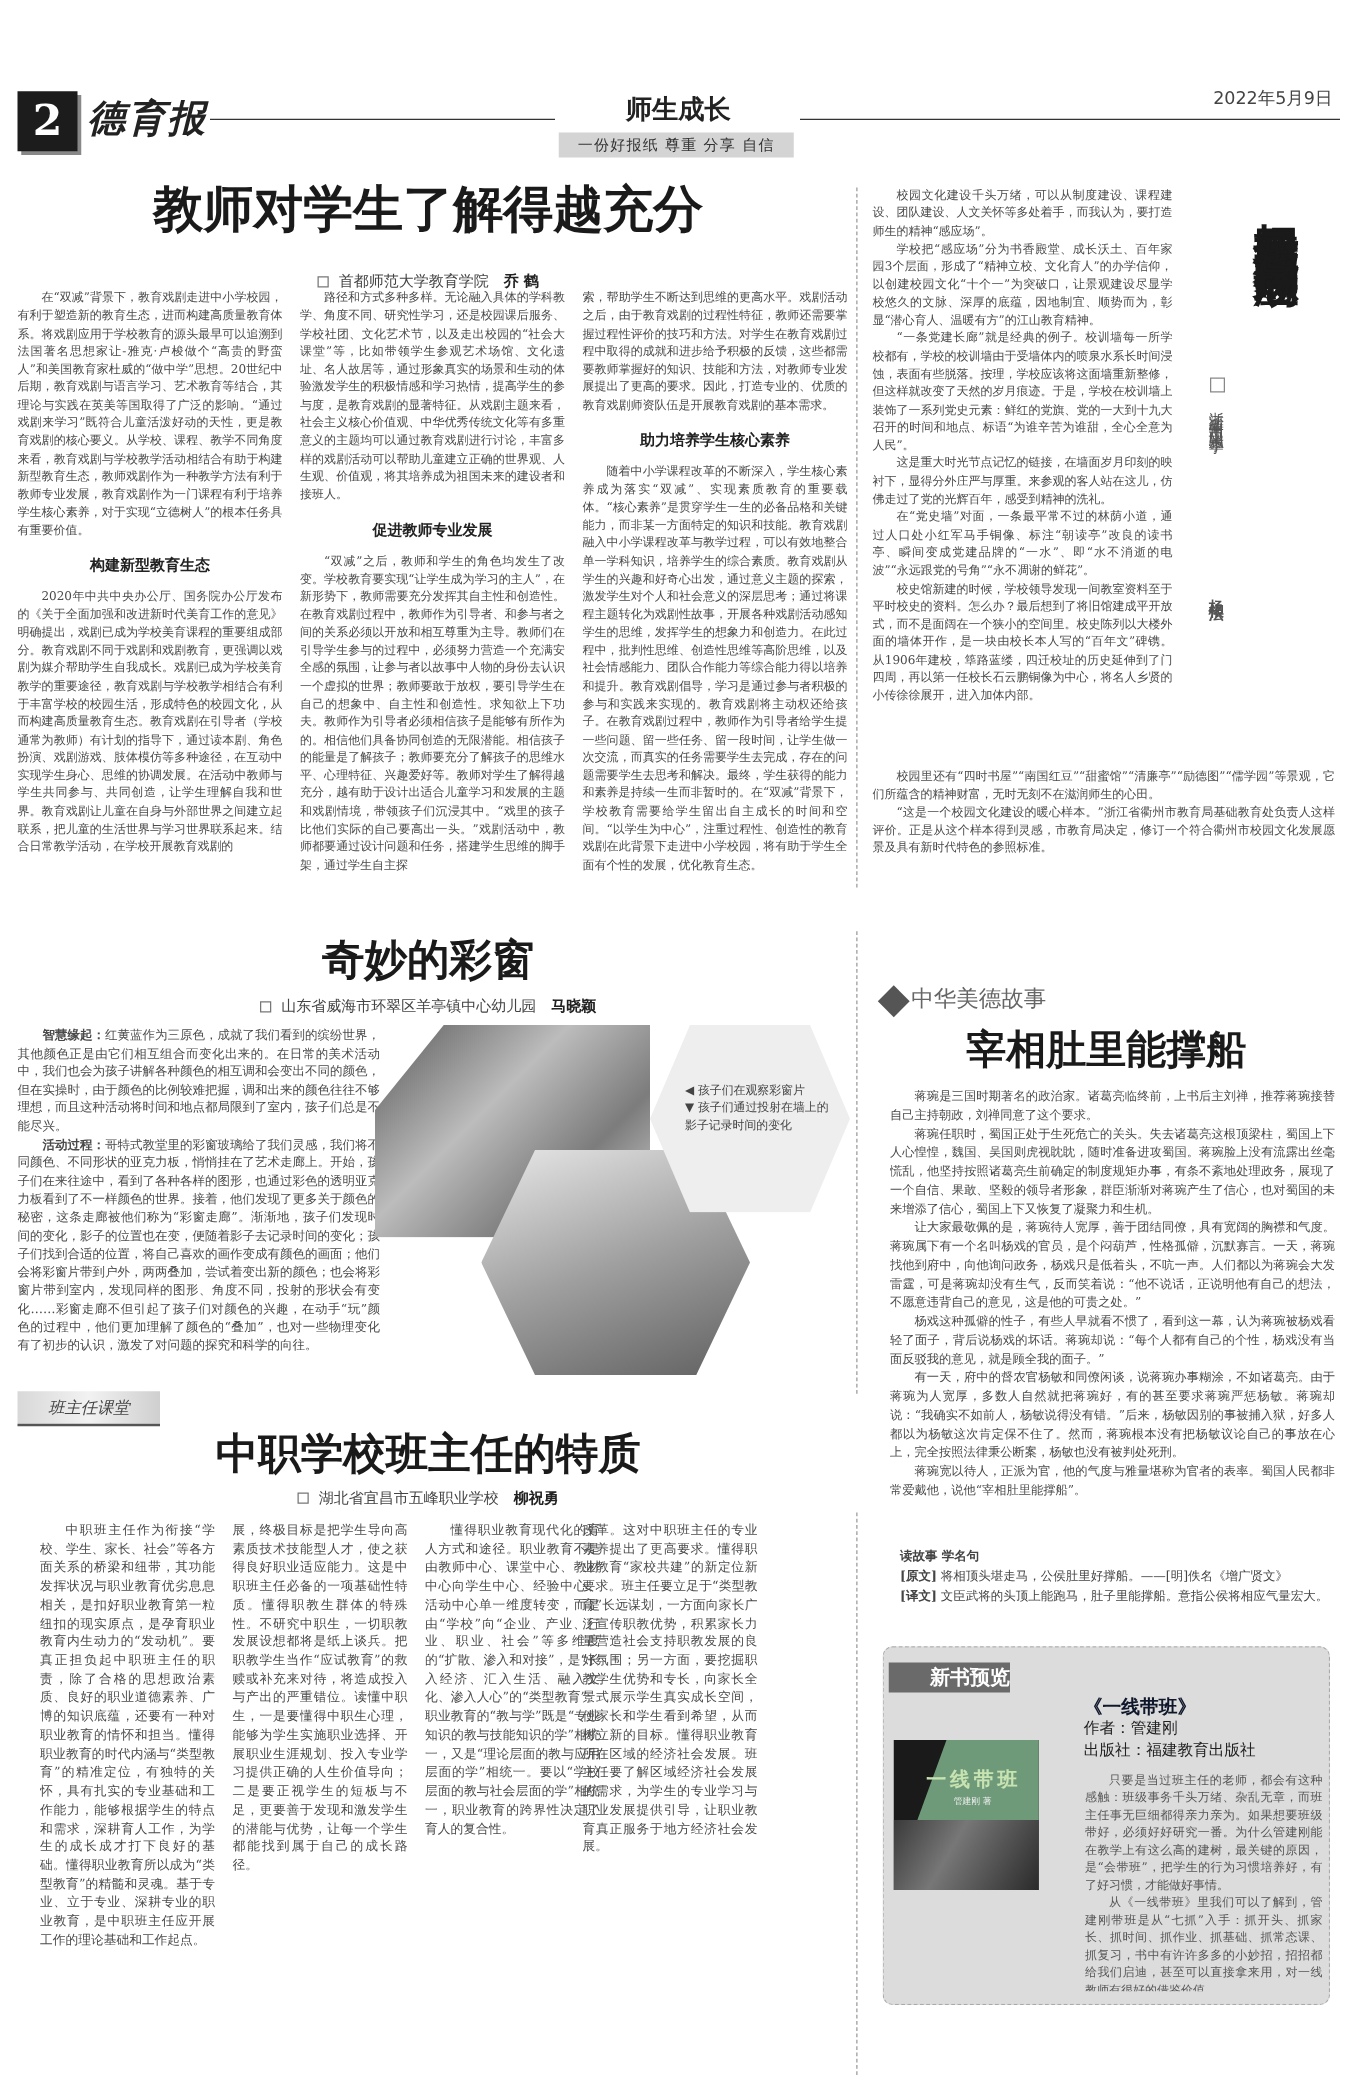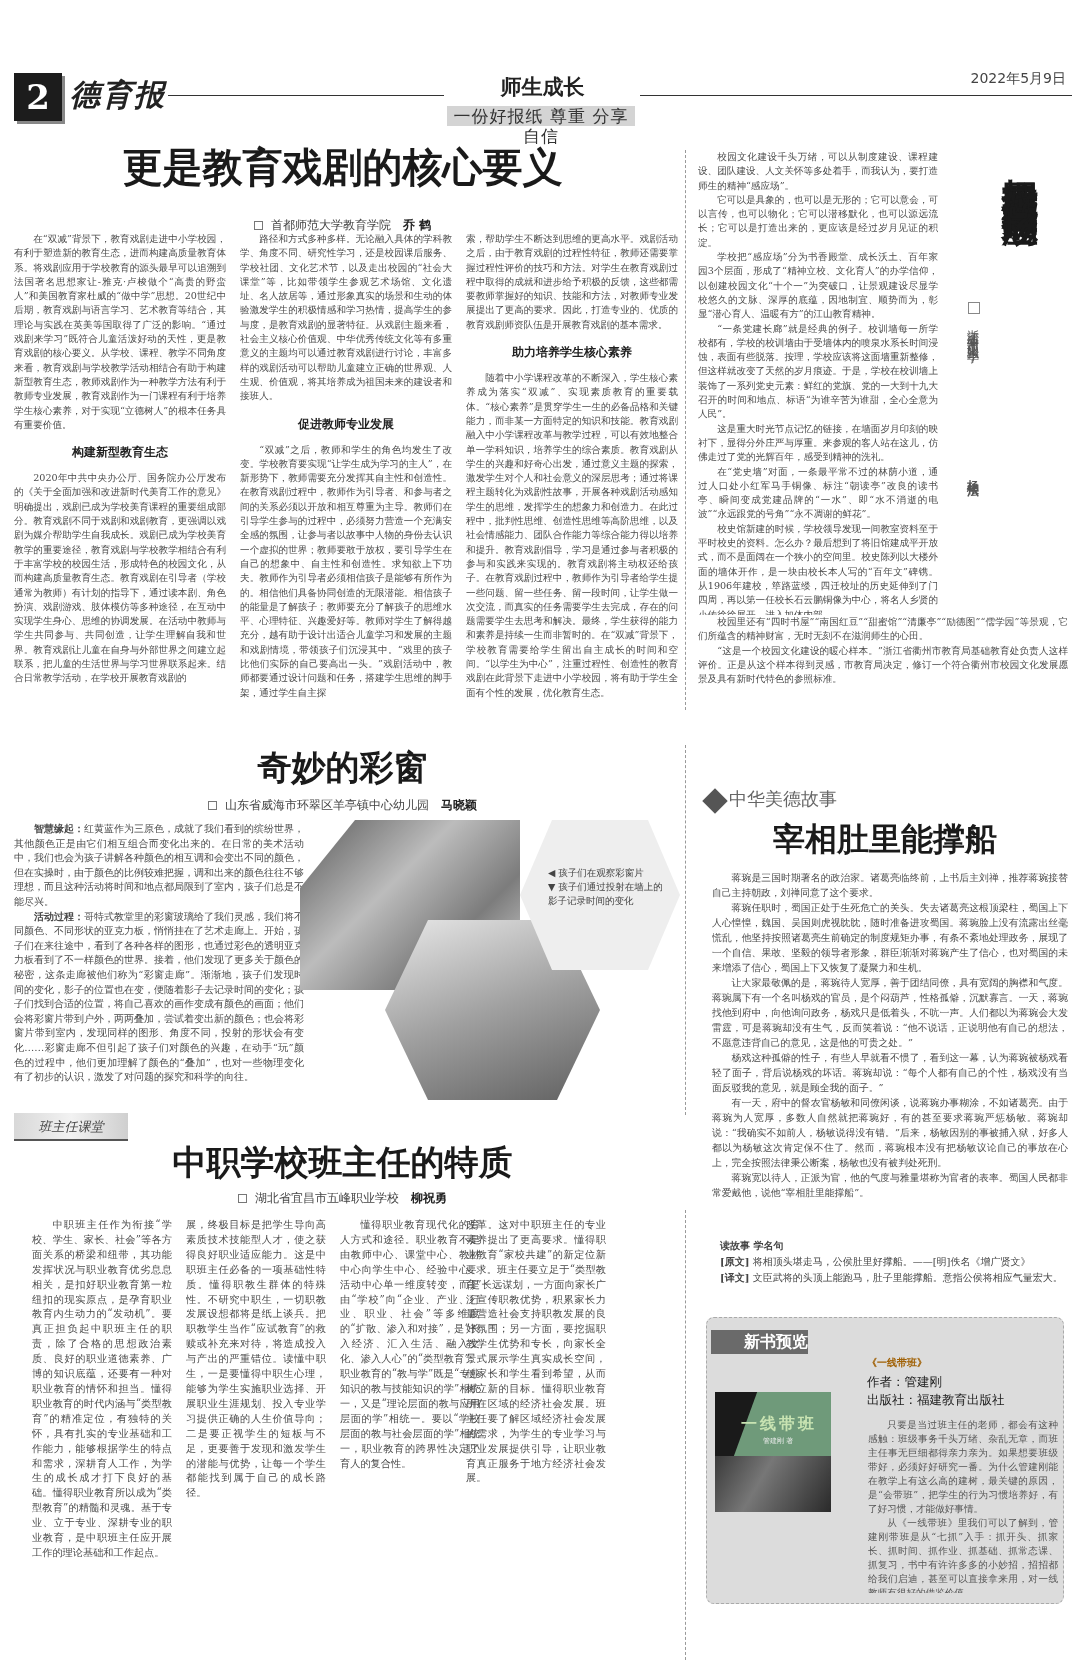--- a/index.html
+++ b/index.html
@@ -8,21 +8,21 @@
   .abs { position: absolute; }
   .sans { font-family: "DejaVu Sans", "Liberation Sans", sans-serif; }
 
   
   .page-num { left: 14px; top: 73px; width: 48px; height: 48px; background: #1c1c1c; color: #fff;
     font: bold 34px "DejaVu Serif", serif; text-align: center; line-height: 48px; box-shadow: 3px 3px 0 #888; }
   .paper-name { left: 70px; top: 75px; font: italic bold 30px "DejaVu Serif", serif; color: #222; letter-spacing: 2px; }
   .rule-left { left: 168px; top: 95px; width: 276px; height: 1px; background: #333; }
   .rule-right { left: 640px; top: 95px; width: 432px; height: 1px; background: #333; }
   .section-title { left: 450px; top: 73px; width: 185px; text-align: center; font: bold 21px "DejaVu Sans", sans-serif; color: #222; }
-  .slogan { left: 447px; top: 106px; width: 188px; height: 20px; background: #d4d4d4; font-size: 17px; text-align: center; line-height: 20px; color: #333; letter-spacing: 1px; }
+  .slogan { left: 447px; top: 106px; width: 188px; height: 20px; background: #d4d4d4; font-size: 12px; text-align: center; line-height: 20px; color: #333; letter-spacing: 1px; }
   .date { right: 14px; top: 70px; font: 14px "DejaVu Sans", sans-serif; color: #444; }
 
   
   .vdash { width: 0; border-left: 1px dashed #999; }
 
   
   .headline { font-family: "DejaVu Sans", "Liberation Sans", sans-serif; font-weight: bold; color: #1a1a1a; text-align: center; }
   .byline { font-size: 12px; color: #444; text-align: center; }
   .byline .box { display: inline-block; width: 9px; height: 9px; border: 1px solid #777; margin-right: 8px; vertical-align: middle; }
   .byline b { font-family: "DejaVu Sans", sans-serif; margin-left: 12px; color: #222; }
@@ -54,21 +54,21 @@
 <div class="abs section-title">师生成长</div>
 <div class="abs rule-right"></div>
 <div class="abs slogan">一份好报纸  尊重 分享 自信</div>
 <div class="abs date">2022年5月9日</div>
 
 <div class="abs vdash" style="left:685px; top:150px; height:560px;"></div>
 <div class="abs vdash" style="left:685px; top:745px; height:370px;"></div>
 <div class="abs vdash" style="left:685px; top:1210px; height:450px;"></div>
 
 <section>
-  <h1 class="abs headline" style="left:0; top:140px; width:685px; font-size:40px;">更是教育戏剧的核心要义</h1>
+  <h1 class="abs headline" style="left:0; top:140px; width:685px; font-size:40px;">教师对学生了解得越充分</h1>
   <div class="abs byline" style="left:0; top:217px; width:685px;">
     <span class="box"></span><span>首都师范大学教育学院</span><b>乔 鹤</b>
   </div>
 
   <div class="abs col" style="left:14px; top:232px; width:212px; height:478px;">
     <p>在“双减”背景下，教育戏剧走进中小学校园，有利于塑造新的教育生态，进而构建高质量教育体系。将戏剧应用于学校教育的源头最早可以追溯到法国著名思想家让-雅克·卢梭做个“高贵的野蛮人”和美国教育家杜威的“做中学”思想。20世纪中后期，教育戏剧与语言学习、艺术教育等结合，其理论与实践在英美等国取得了广泛的影响。“通过戏剧来学习”既符合儿童活泼好动的天性，更是教育戏剧的核心要义。从学校、课程、教学不同角度来看，教育戏剧与学校教学活动相结合有助于构建新型教育生态，教师戏剧作为一种教学方法有利于教师专业发展，教育戏剧作为一门课程有利于培养学生核心素养，对于实现“立德树人”的根本任务具有重要价值。</p>
     <div class="subhead">构建新型教育生态</div>
     <p>2020年中共中央办公厅、国务院办公厅发布的《关于全面加强和改进新时代美育工作的意见》明确提出，戏剧已成为学校美育课程的重要组成部分。教育戏剧不同于戏剧和戏剧教育，更强调以戏剧为媒介帮助学生自我成长。戏剧已成为学校美育教学的重要途径，教育戏剧与学校教学相结合有利于丰富学校的校园生活，形成特色的校园文化，从而构建高质量教育生态。教育戏剧在引导者（学校通常为教师）有计划的指导下，通过读本剧、角色扮演、戏剧游戏、肢体模仿等多种途径，在互动中实现学生身心、思维的协调发展。在活动中教师与学生共同参与、共同创造，让学生理解自我和世界。教育戏剧让儿童在自身与外部世界之间建立起联系，把儿童的生活世界与学习世界联系起来。结合日常教学活动，在学校开展教育戏剧的</p>
   </div>
   <div class="abs col" style="left:240px; top:232px; width:212px; height:478px;">
@@ -79,21 +79,20 @@
   <div class="abs col" style="left:466px; top:232px; width:212px; height:478px;">
     <p style="text-indent:0">索，帮助学生不断达到思维的更高水平。戏剧活动之后，由于教育戏剧的过程性特征，教师还需要掌握过程性评价的技巧和方法。对学生在教育戏剧过程中取得的成就和进步给予积极的反馈，这些都需要教师掌握好的知识、技能和方法，对教师专业发展提出了更高的要求。因此，打造专业的、优质的教育戏剧师资队伍是开展教育戏剧的基本需求。</p>
     <div class="subhead">助力培养学生核心素养</div>
     <p>随着中小学课程改革的不断深入，学生核心素养成为落实“双减”、实现素质教育的重要载体。“核心素养”是贯穿学生一生的必备品格和关键能力，而非某一方面特定的知识和技能。教育戏剧融入中小学课程改革与教学过程，可以有效地整合单一学科知识，培养学生的综合素质。教育戏剧从学生的兴趣和好奇心出发，通过意义主题的探索，激发学生对个人和社会意义的深层思考；通过将课程主题转化为戏剧性故事，开展各种戏剧活动感知学生的思维，发挥学生的想象力和创造力。在此过程中，批判性思维、创造性思维等高阶思维，以及社会情感能力、团队合作能力等综合能力得以培养和提升。教育戏剧倡导，学习是通过参与者积极的参与和实践来实现的。教育戏剧将主动权还给孩子。在教育戏剧过程中，教师作为引导者给学生提一些问题、留一些任务、留一段时间，让学生做一次交流，而真实的任务需要学生去完成，存在的问题需要学生去思考和解决。最终，学生获得的能力和素养是持续一生而非暂时的。在“双减”背景下，学校教育需要给学生留出自主成长的时间和空间。“以学生为中心”，注重过程性、创造性的教育戏剧在此背景下走进中小学校园，将有助于学生全面有个性的发展，优化教育生态。</p>
   </div>
 </section>
 
 <section>
   <div class="abs col" style="left:698px; top:150px; width:240px; height:465px;">
     <p>校园文化建设千头万绪，可以从制度建设、课程建设、团队建设、人文关怀等多处着手，而我认为，要打造师生的精神“感应场”。</p>
-    <p>它可以是具象的，也可以是无形的；它可以意会，可以言传，也可以物化；它可以潜移默化，也可以源远流长；它可以是打造出来的，更应该是经过岁月见证的积淀。</p>
     <p>学校把“感应场”分为书香殿堂、成长沃土、百年家园3个层面，形成了“精神立校、文化育人”的办学信仰，以创建校园文化“十个一”为突破口，让景观建设尽显学校悠久的文脉、深厚的底蕴，因地制宜、顺势而为，彰显“潜心育人、温暖有方”的江山教育精神。</p>
     <p>“一条党建长廊”就是经典的例子。校训墙每一所学校都有，学校的校训墙由于受墙体内的喷泉水系长时间浸蚀，表面有些脱落。按理，学校应该将这面墙重新整修，但这样就改变了天然的岁月痕迹。于是，学校在校训墙上装饰了一系列党史元素：鲜红的党旗、党的一大到十九大召开的时间和地点、标语“为谁辛苦为谁甜，全心全意为人民”。</p>
     <p>这是重大时光节点记忆的链接，在墙面岁月印刻的映衬下，显得分外庄严与厚重。来参观的客人站在这儿，仿佛走过了党的光辉百年，感受到精神的洗礼。</p>
     <p>在“党史墙”对面，一条最平常不过的林荫小道，通过人口处小红军马手铜像、标注“朝读亭”改良的读书亭、瞬间变成党建品牌的“一水”、即“水不消逝的电波”“永远跟党的号角”“永不凋谢的鲜花”。</p>
     <p>校史馆新建的时候，学校领导发现一间教室资料至于平时校史的资料。怎么办？最后想到了将旧馆建成平开放式，而不是面阔在一个狭小的空间里。校史陈列以大楼外面的墙体开作，是一块由校长本人写的“百年文”碑镌。从1906年建校，筚路蓝缕，四迁校址的历史延伸到了门四周，再以第一任校长石云鹏铜像为中心，将名人乡贤的小传徐徐展开，进入加体内部。</p>
 
   </div>
   <div class="abs col" style="left:698px; top:615px; width:370px; height:100px;">
     <p>校园里还有“四时书屋”“南国红豆”“甜蜜馆”“清廉亭”“励德图”“儒学园”等景观，它们所蕴含的精神财富，无时无刻不在滋润师生的心田。</p>
     <p>“这是一个校园文化建设的暖心样本。”浙江省衢州市教育局基础教育处负责人这样评价。正是从这个样本得到灵感，市教育局决定，修订一个符合衢州市校园文化发展愿景及具有新时代特色的参照标准。</p>
@@ -160,21 +159,21 @@
       <p>懂得职业教育现代化的育人方式和途径。职业教育不是由教师中心、课堂中心、教材中心向学生中心、经验中心、活动中心单一维度转变，而是由“学校”向“企业、产业、行业、职业、社会”等多维度的“扩散、渗入和对接”，是“长入经济、汇入生活、融入文化、渗入人心”的“类型教育”。职业教育的“教与学”既是“专业知识的教与技能知识的学”相统一，又是“理论层面的教与应用层面的学”相统一。要以“学校层面的教与社会层面的学”相统一，职业教育的跨界性决定了育人的复合性。</p>
     </div>
   <div class="abs col" style="left:466px; top:1218px; width:140px; height:450px; font-size:10.2px; line-height:14.9px;">
       <p style="text-indent:0">改革。这对中职班主任的专业素养提出了更高要求。懂得职业教育“家校共建”的新定位新要求。班主任要立足于“类型教育”长远谋划，一方面向家长广泛宣传职教优势，积累家长力量营造社会支持职教发展的良好氛围；另一方面，要挖掘职教学生优势和专长，向家长全景式展示学生真实成长空间，使家长和学生看到希望，从而树立新的目标。懂得职业教育所在区域的经济社会发展。班主任要了解区域经济社会发展的需求，为学生的专业学习与职业发展提供引导，让职业教育真正服务于地方经济社会发展。</p>
     </div>
 </section>
 
 <section>
   <div class="abs book-box"></div>
   <div class="abs book-tag">新书预览</div>
-  <div class="abs" style="left:867px; top:1356px; font-size:10px; font-weight:bold; color:#a16207;">《一线带班》</div>
+  <div class="abs" style="left:867px; top:1356px; font-size:15px; font-weight:bold; color:#0f172a;">《一线带班》</div>
   <div class="abs sans" style="left:867px; top:1374px; font-size:12.5px; color:#222;"><span>作者：</span><span>管建刚</span></div>
   <div class="abs sans" style="left:867px; top:1392px; font-size:12.5px; color:#222;"><span>出版社：</span><span>福建教育出版社</span></div>
 
   <div class="abs book-cover">
     <div style="position:absolute; left:32px; top:-8px; width:120px; height:72px; background:#6f9a7a; transform:skewX(-20deg);"></div>
     <div style="position:absolute; left:26px; top:22px; color:#c8e3b2; font:bold 16px 'DejaVu Serif',serif; letter-spacing:3px;">一线带班</div>
     <div style="position:absolute; left:48px; top:44px; color:#eee; font-size:7px;">管建刚 著</div>
     <div style="position:absolute; left:0; top:64px; width:116px; height:56px; background:linear-gradient(120deg,#3a3a3a,#777 40%,#2a2a2a);"></div>
   </div>
 

